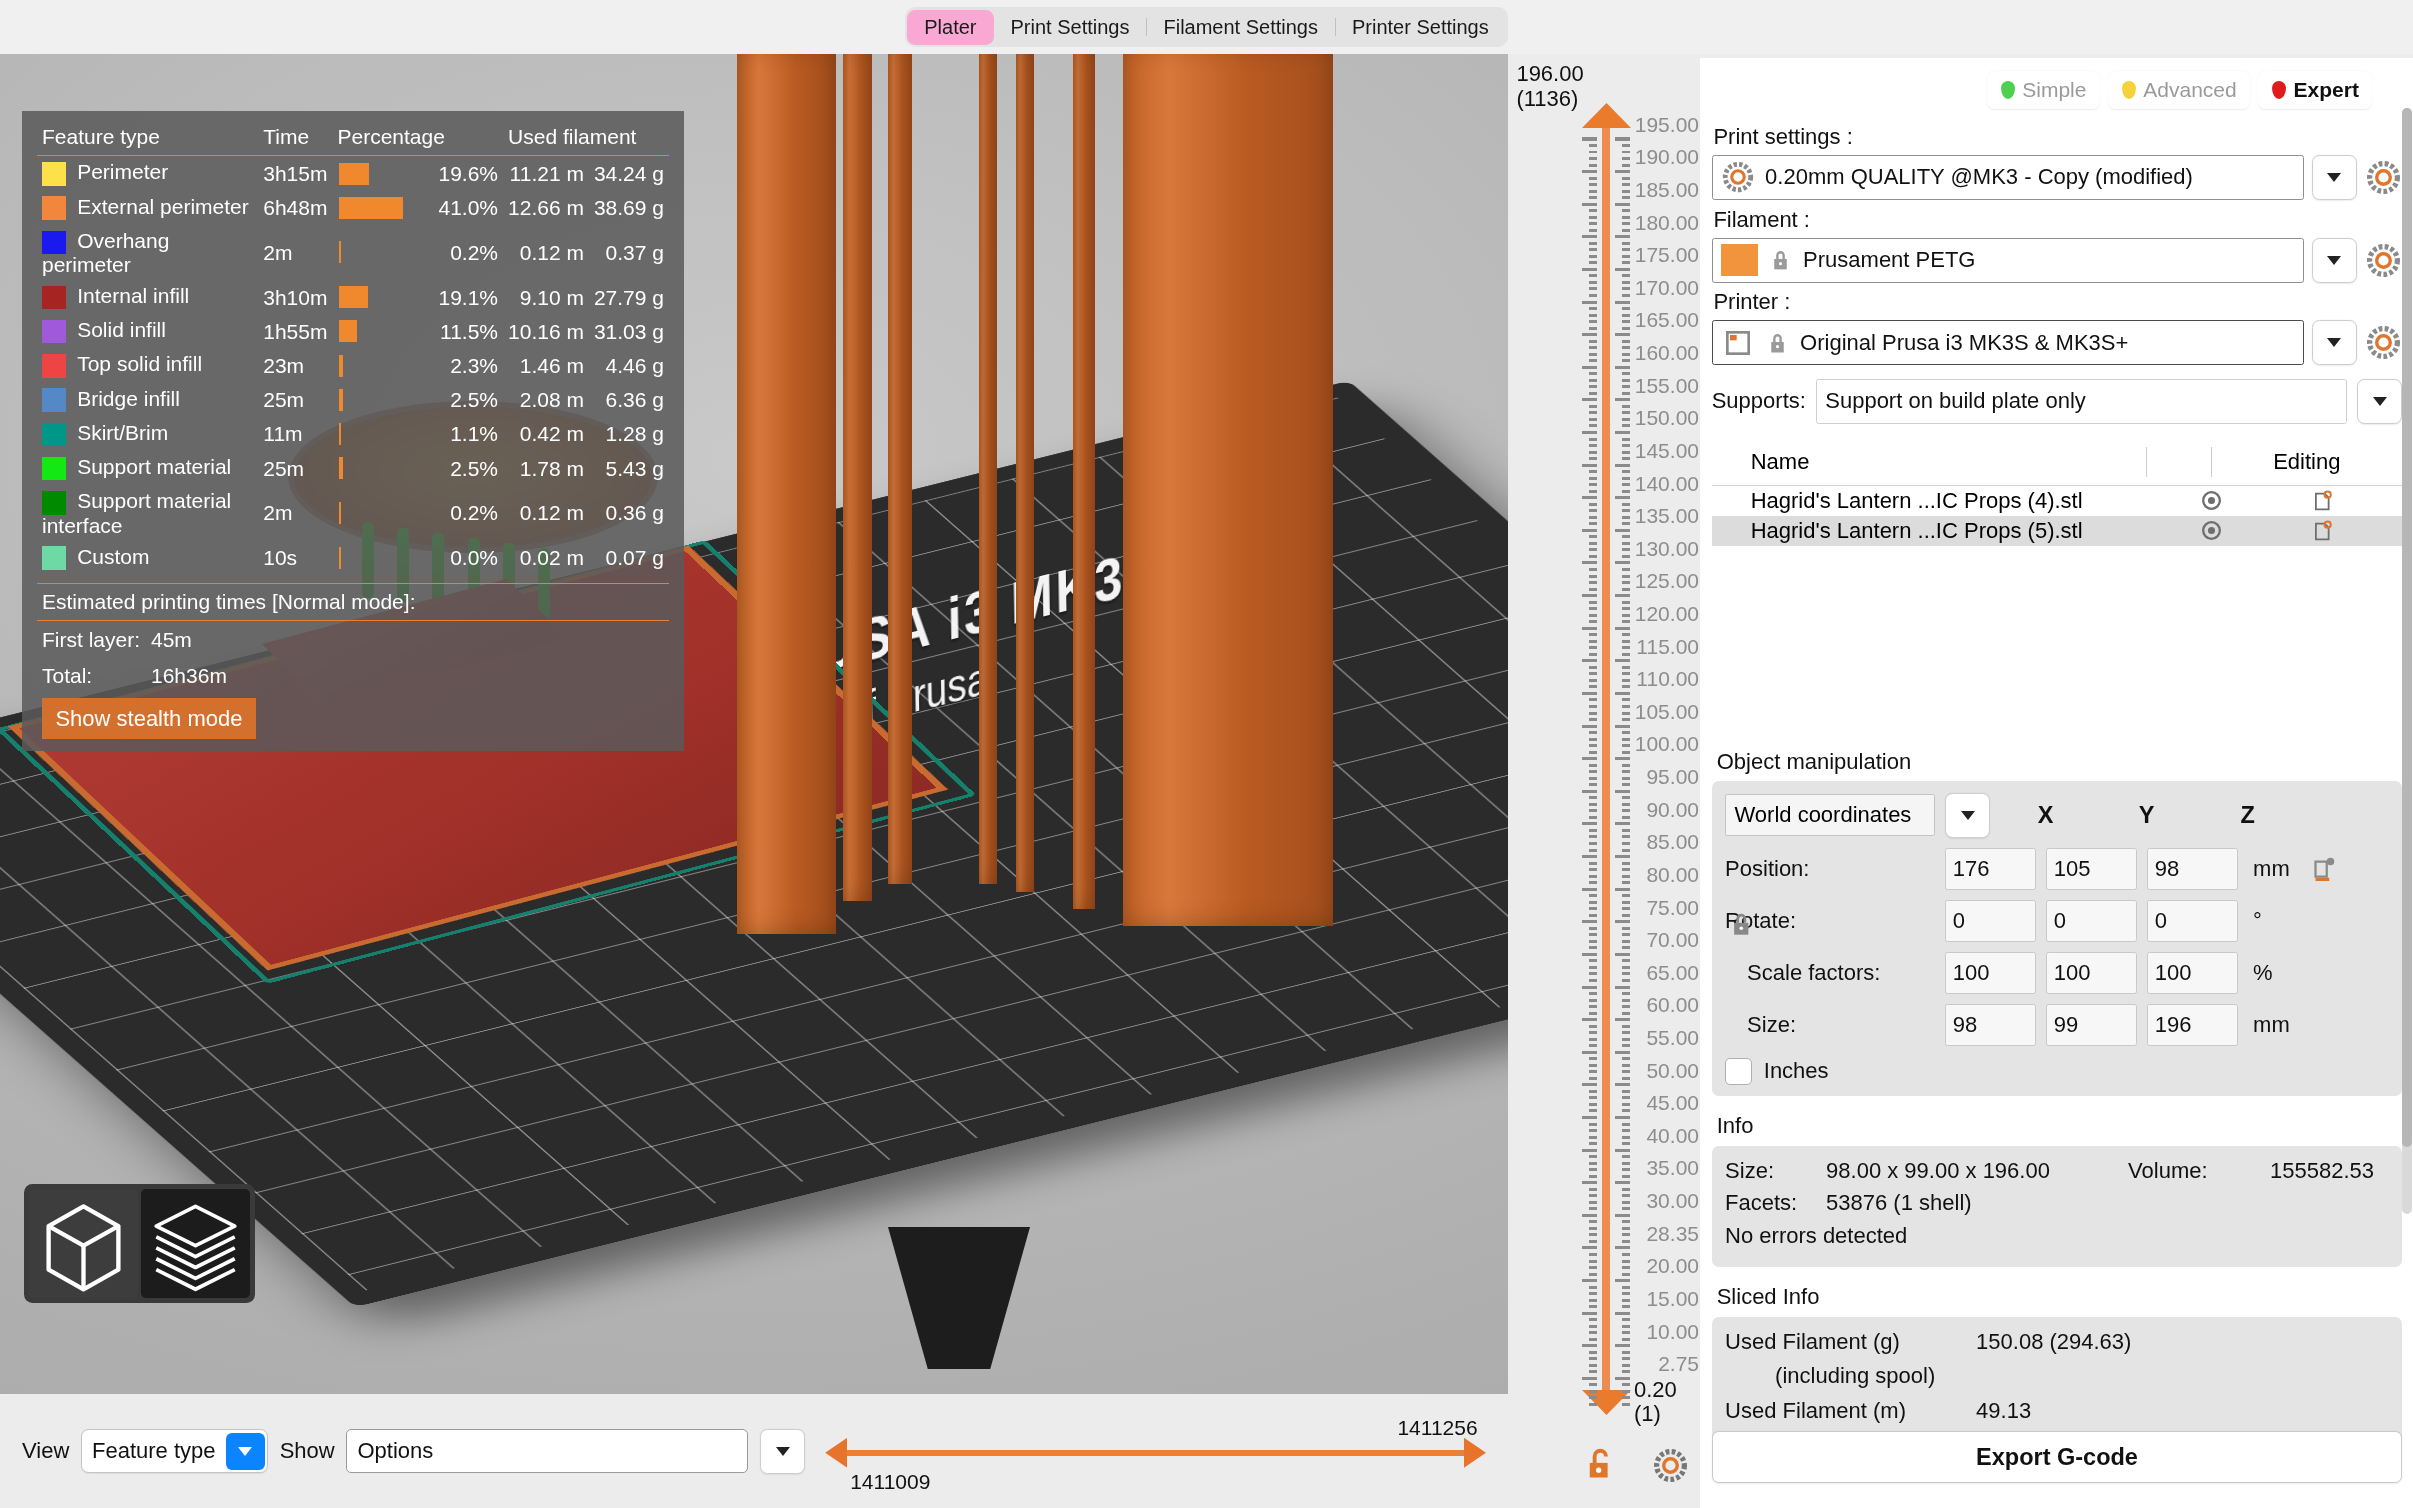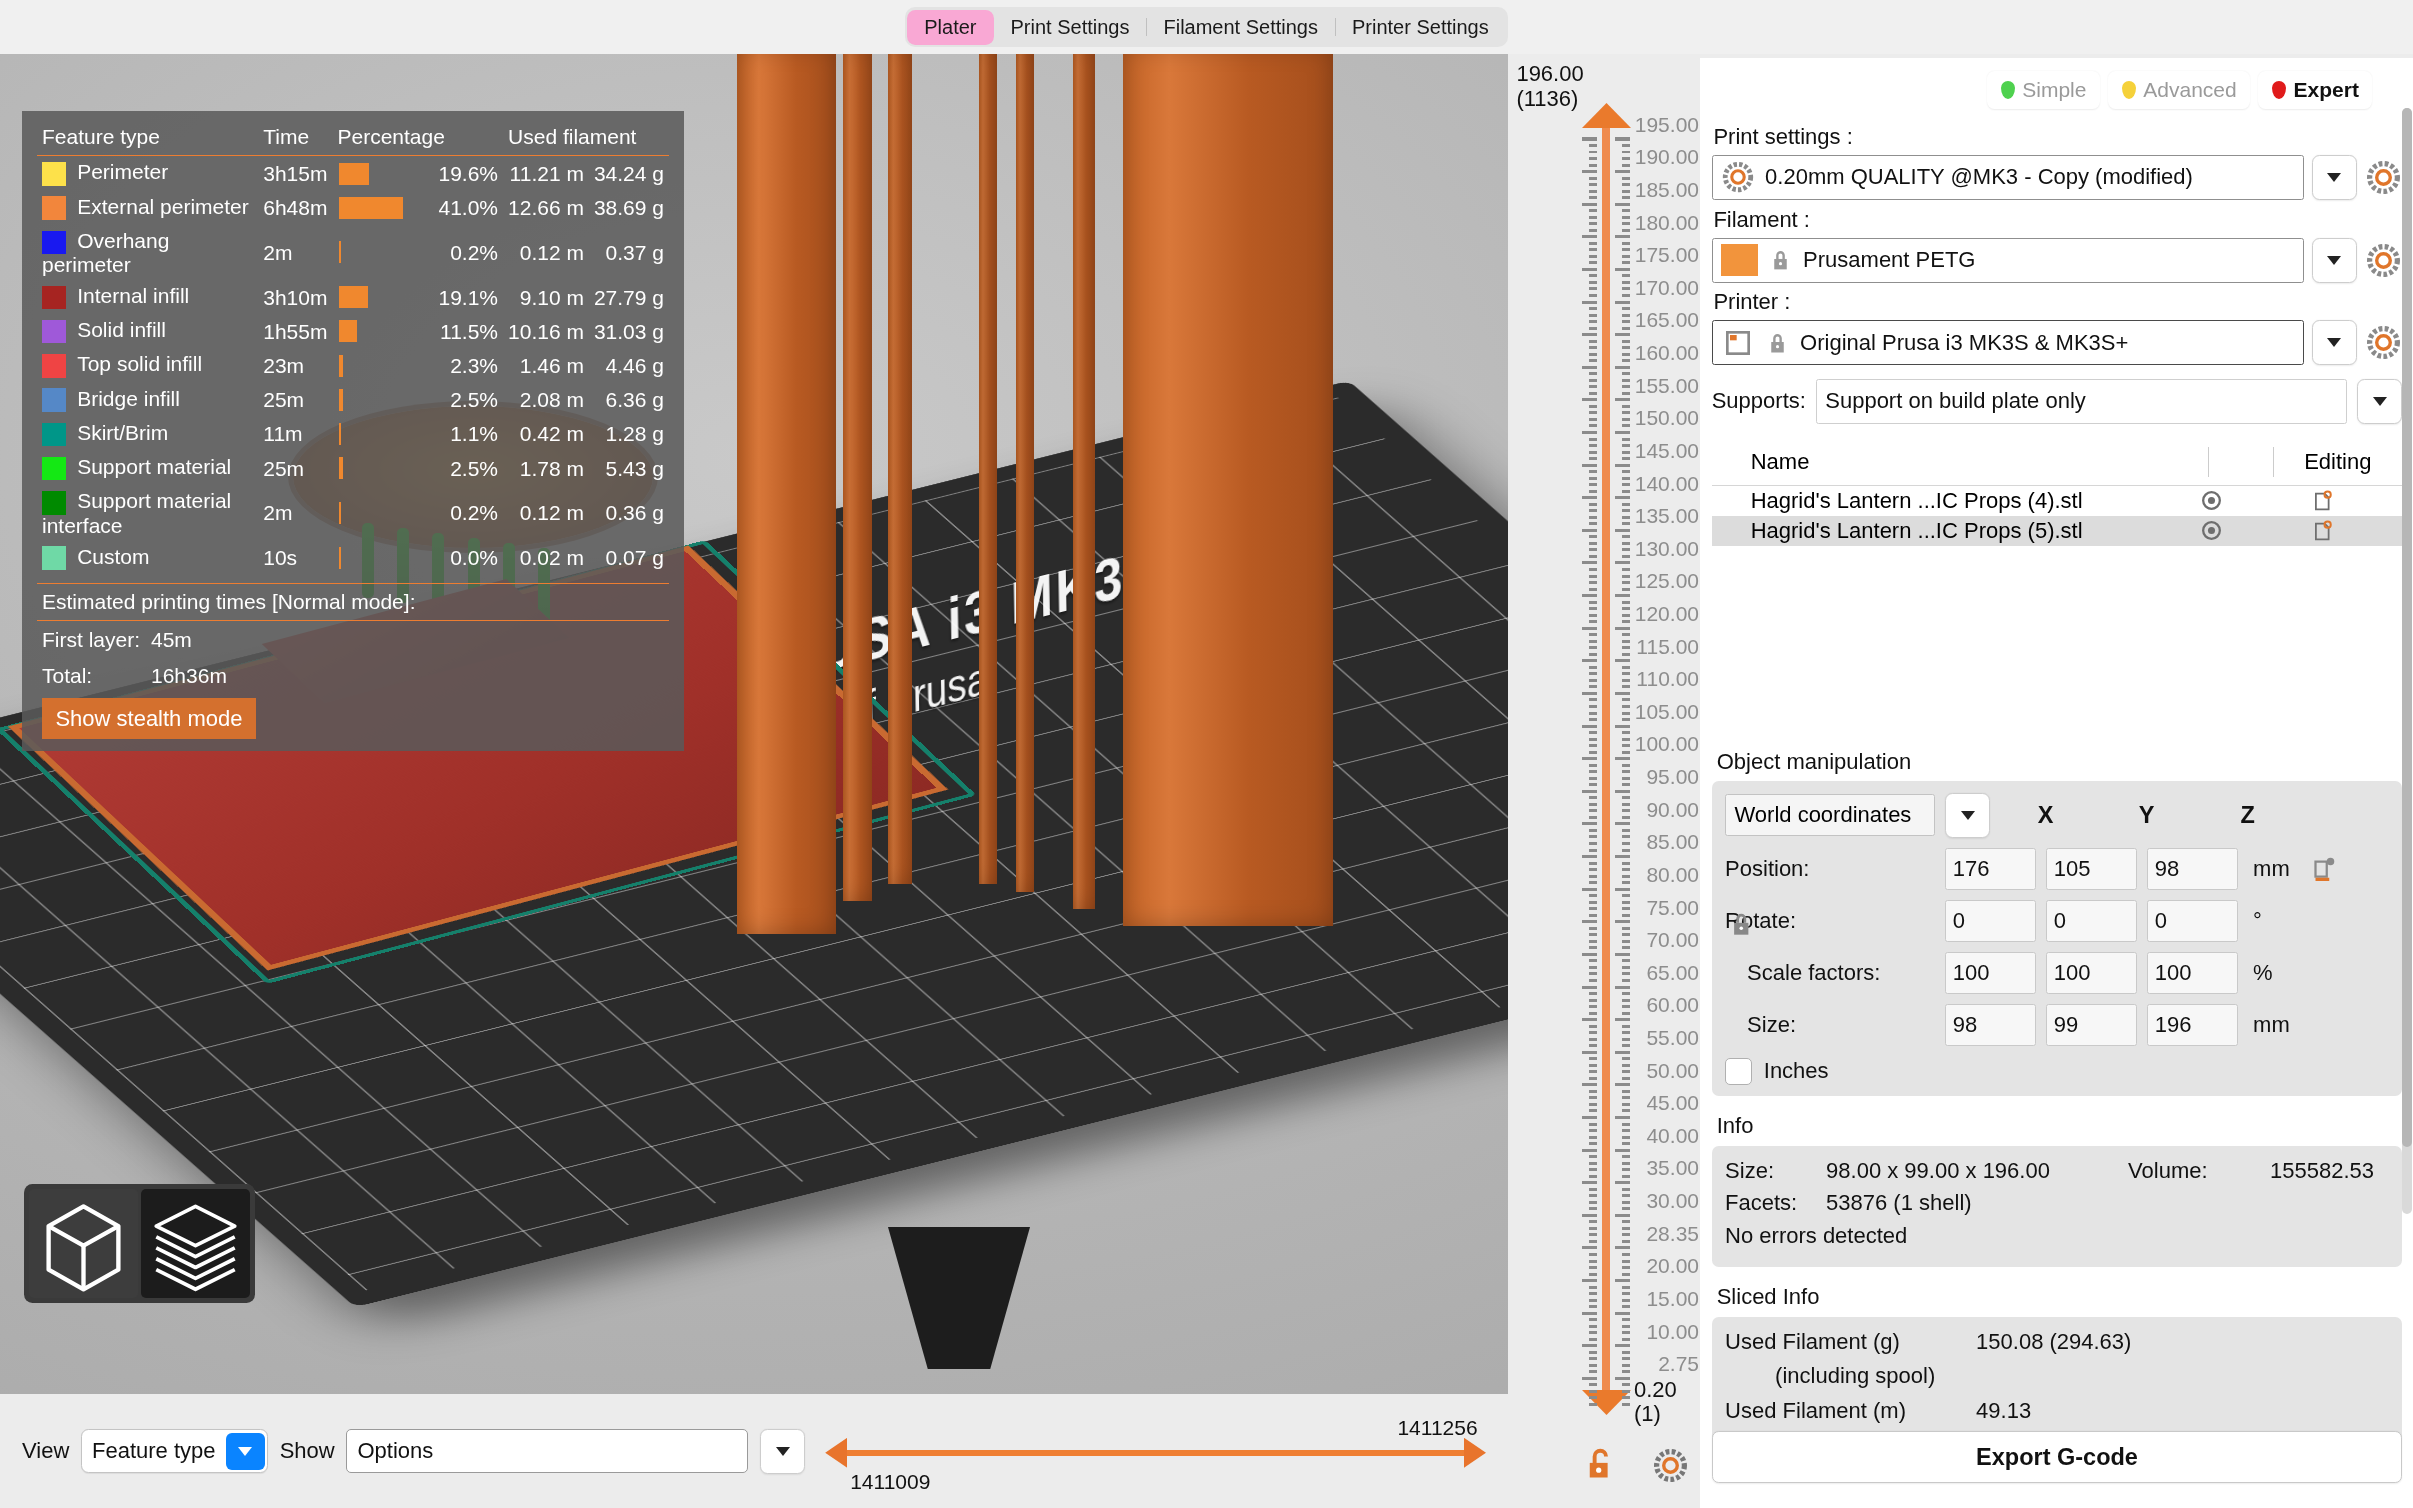--- a/index.html
+++ b/index.html
@@ -237,21 +237,21 @@
   }
   .checkbox.empty { background: #fff; border: 0.8px solid #b0b0b0; }
   .checkmark { color: #fff; font-size: 22px; line-height: 1; font-weight: 700; }
 
   
   .objlist { margin-top: 15px; background: #fff; border-radius: 2.5px; height: 293px; position: relative; }
   .objhead { display: flex; align-items: center; height: 47px; border-bottom: 0.8px solid #d6d6d6; font-size: 22px; }
   .objhead .c-name { flex: 1; padding-left: 39px; }
   .objhead .c-sep { width: 0.8px; height: 30px; background: #ccc; }
   .objhead .c-eye { width: 64px; }
-  .objhead .c-edit { width: 129px; text-align: center; }
+  .objhead .c-edit { width: 191px; text-align: center; }
   .objrow { display: flex; align-items: center; height: 30px; font-size: 22px; cursor: pointer; }
   .objrow.sel { background: #dcdcdc; }
   .objrow .c-name { flex: 1; padding-left: 39px; white-space: nowrap; overflow: hidden; }
   .objrow .c-eye { width: 64px; display: flex; justify-content: center; }
   .objrow .c-edit { width: 159px; display: flex; justify-content: center; }
 
   .secttitle { font-size: 22px; color: #111; margin: 17px 0 6.7px 5px; }
   .sectbox { background: #e4e4e4; border-radius: 6.7px; padding: 11.7px 13.4px; }
   .manip-top { display: flex; align-items: center; gap: 10px; }
   .coordbox {

